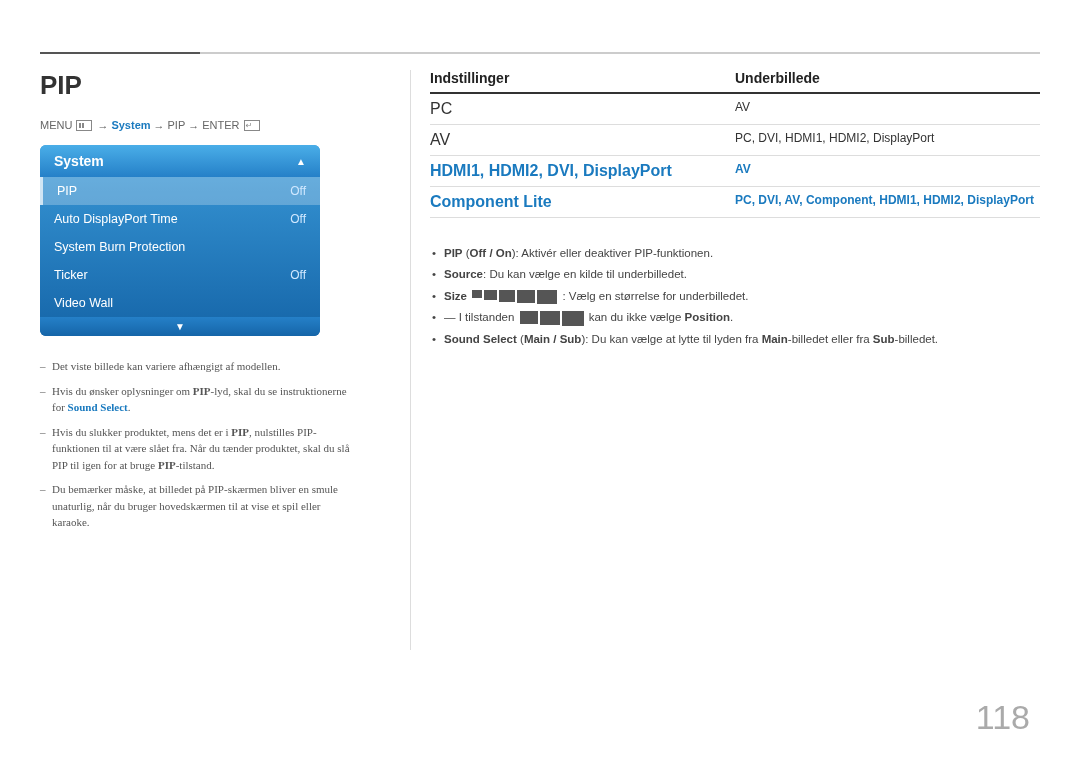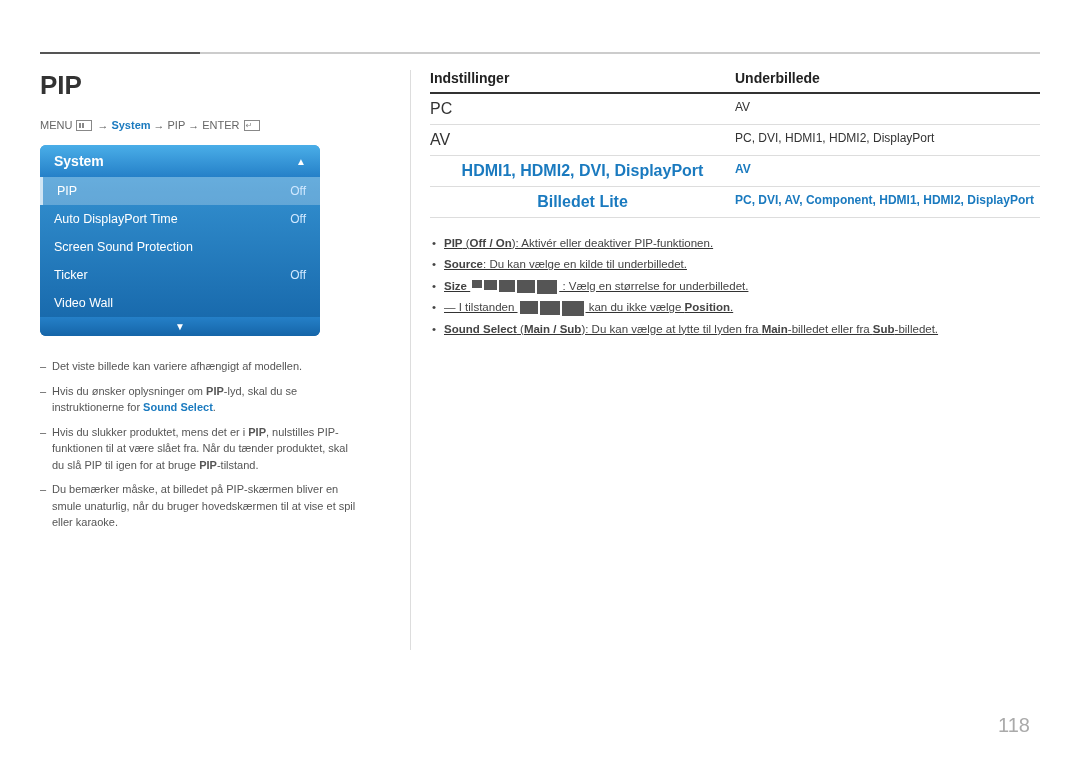--- a/index.html
+++ b/index.html
@@ -147,20 +147,21 @@
     }
     .chevron-down {
       color: #fff;
       font-size: 10px;
     }
 
     
     .notes {
       margin-top: 22px;
       width: 320px;
+      font-family: Liberation Serif, serif;
     }
     .note-item {
       font-size: 11px;
       color: #555;
       line-height: 1.5;
       margin-bottom: 8px;
       padding-left: 12px;
       position: relative;
     }
     .note-item::before {
@@ -227,31 +228,29 @@
       color: #333;
     }
     .table-row .col-right {
       flex: 1;
       font-size: 12px;
       color: #333;
     }
     .table-row.colored-row .col-left {
       color: #1a7abf;
       font-weight: bold;
-      text-align: center;
     }
     .table-row.colored-row .col-right {
       color: #1a7abf;
       font-weight: bold;
     }
 
     
     .bullet-list {
-      margin-top: 16px;
-      text-decoration: underline;
+      margin-top: 26px;
     }
     .bullet-item {
       font-size: 11.5px;
       color: #444;
       line-height: 1.6;
       padding-left: 14px;
       position: relative;
       margin-bottom: 3px;
     }
     .bullet-item::before {
@@ -285,21 +284,21 @@
       display: inline-block;
       background: #555;
       vertical-align: middle;
     }
 
     
     .page-number {
       position: absolute;
       bottom: 26px;
       right: 50px;
-      font-size: 20px;
+      font-size: 34px;
       color: #aaa;
       font-weight: 300;
     }
 
     .divider-vertical {
       position: absolute;
       top: 70px;
       left: 410px;
       width: 1px;
       height: 580px;
@@ -340,21 +339,21 @@
       <span class="item-label">PIP</span>
       <span class="item-value">Off</span>
     </div>
 
     <div class="menu-item">
       <span class="item-label">Auto DisplayPort Time</span>
       <span class="item-value">Off</span>
     </div>
 
     <div class="menu-item">
-      <span class="item-label">Screen Sound Protection</span>
+      <span class="item-label">System Burn Protection</span>
     </div>
 
     <div class="menu-item">
       <span class="item-label">Ticker</span>
       <span class="item-value">Off</span>
     </div>
 
     <div class="menu-item">
       <span class="item-label">Video Wall</span>
     </div>
@@ -400,21 +399,21 @@
     <div class="col-left">AV</div>
     <div class="col-right">PC, DVI, HDMI1, HDMI2, DisplayPort</div>
   </div>
 
   <div class="table-row colored-row">
     <div class="col-left">HDMI1, HDMI2, DVI, DisplayPort</div>
     <div class="col-right">AV</div>
   </div>
 
   <div class="table-row colored-row">
-    <div class="col-left">Billedet Lite</div>
+    <div class="col-left">Component Lite</div>
     <div class="col-right">PC, DVI, AV, Component, HDMI1, HDMI2, DisplayPort</div>
   </div>
 
   
   <div class="bullet-list">
 
     <div class="bullet-item">
       <span class="bold">PIP</span> (<span class="bold">Off / On</span>): Aktivér eller deaktiver PIP-funktionen.
     </div>
 

